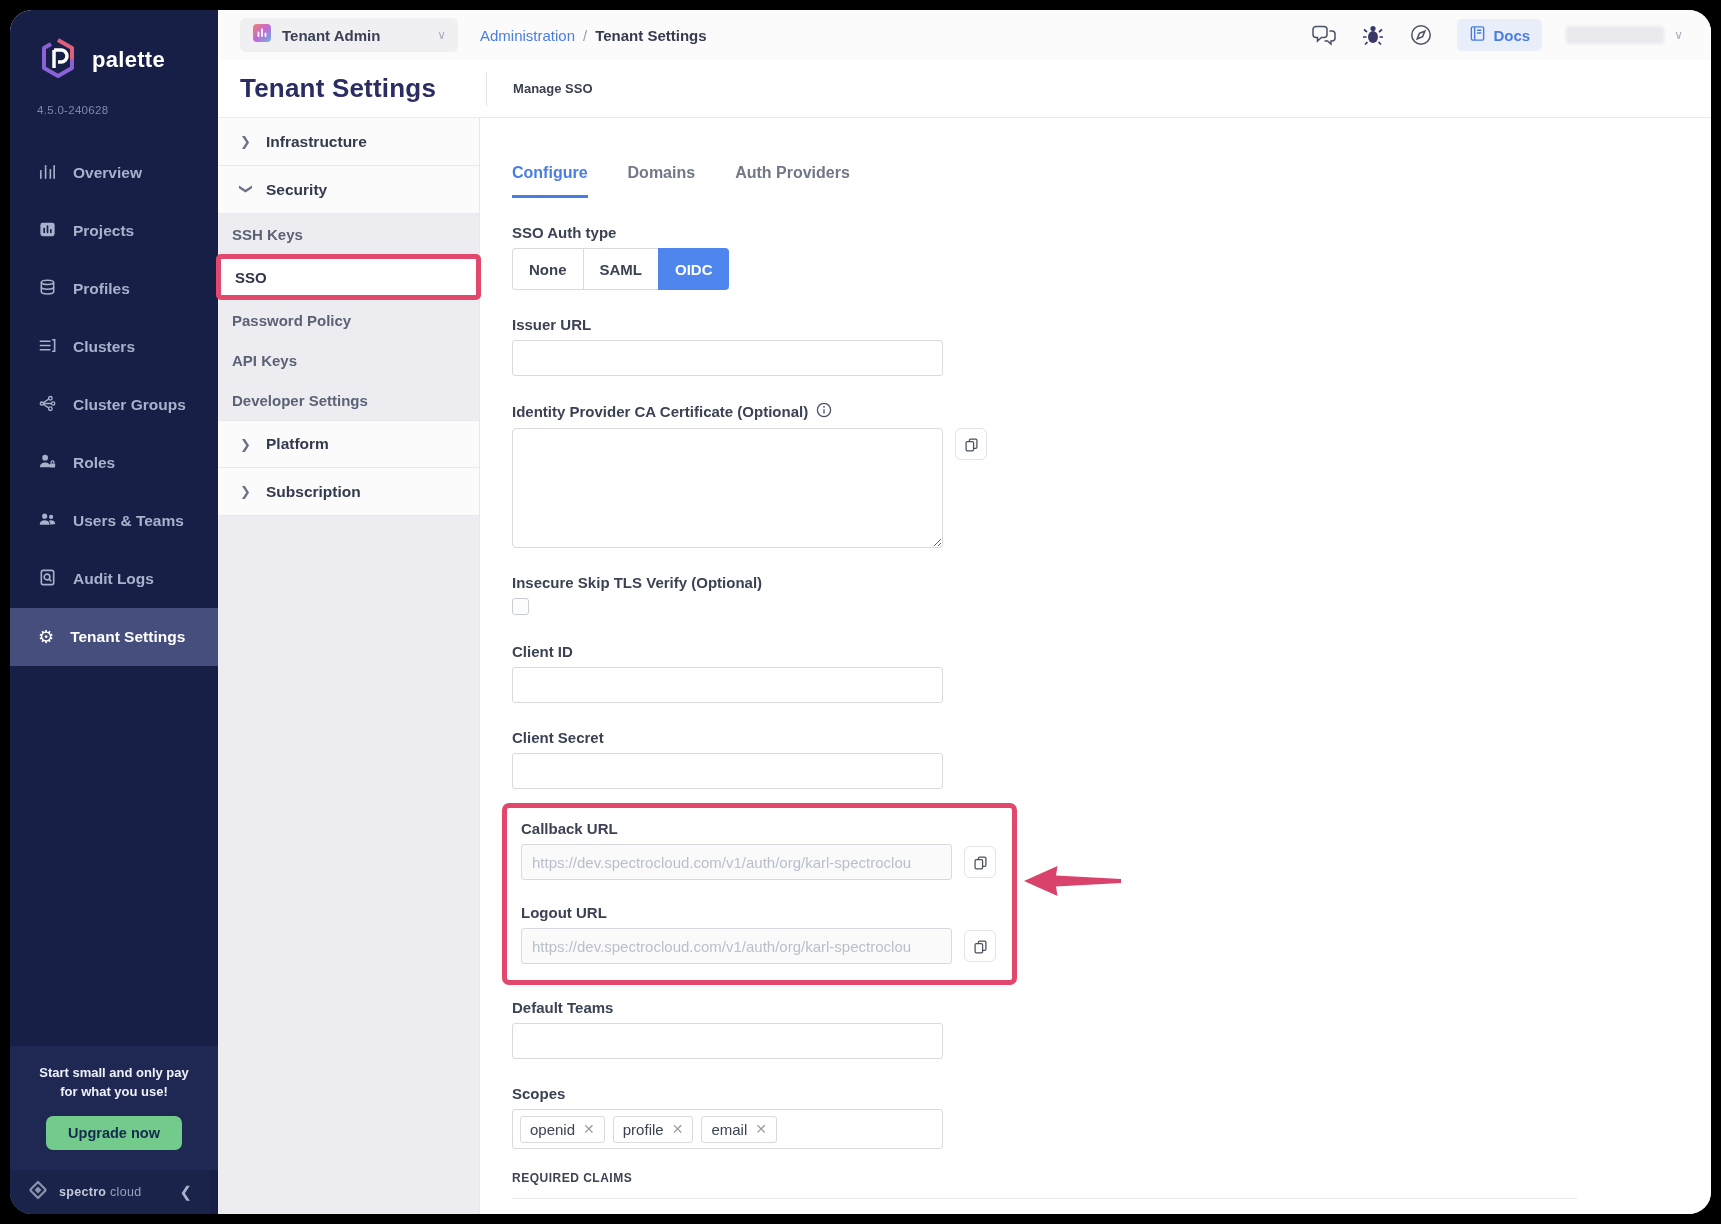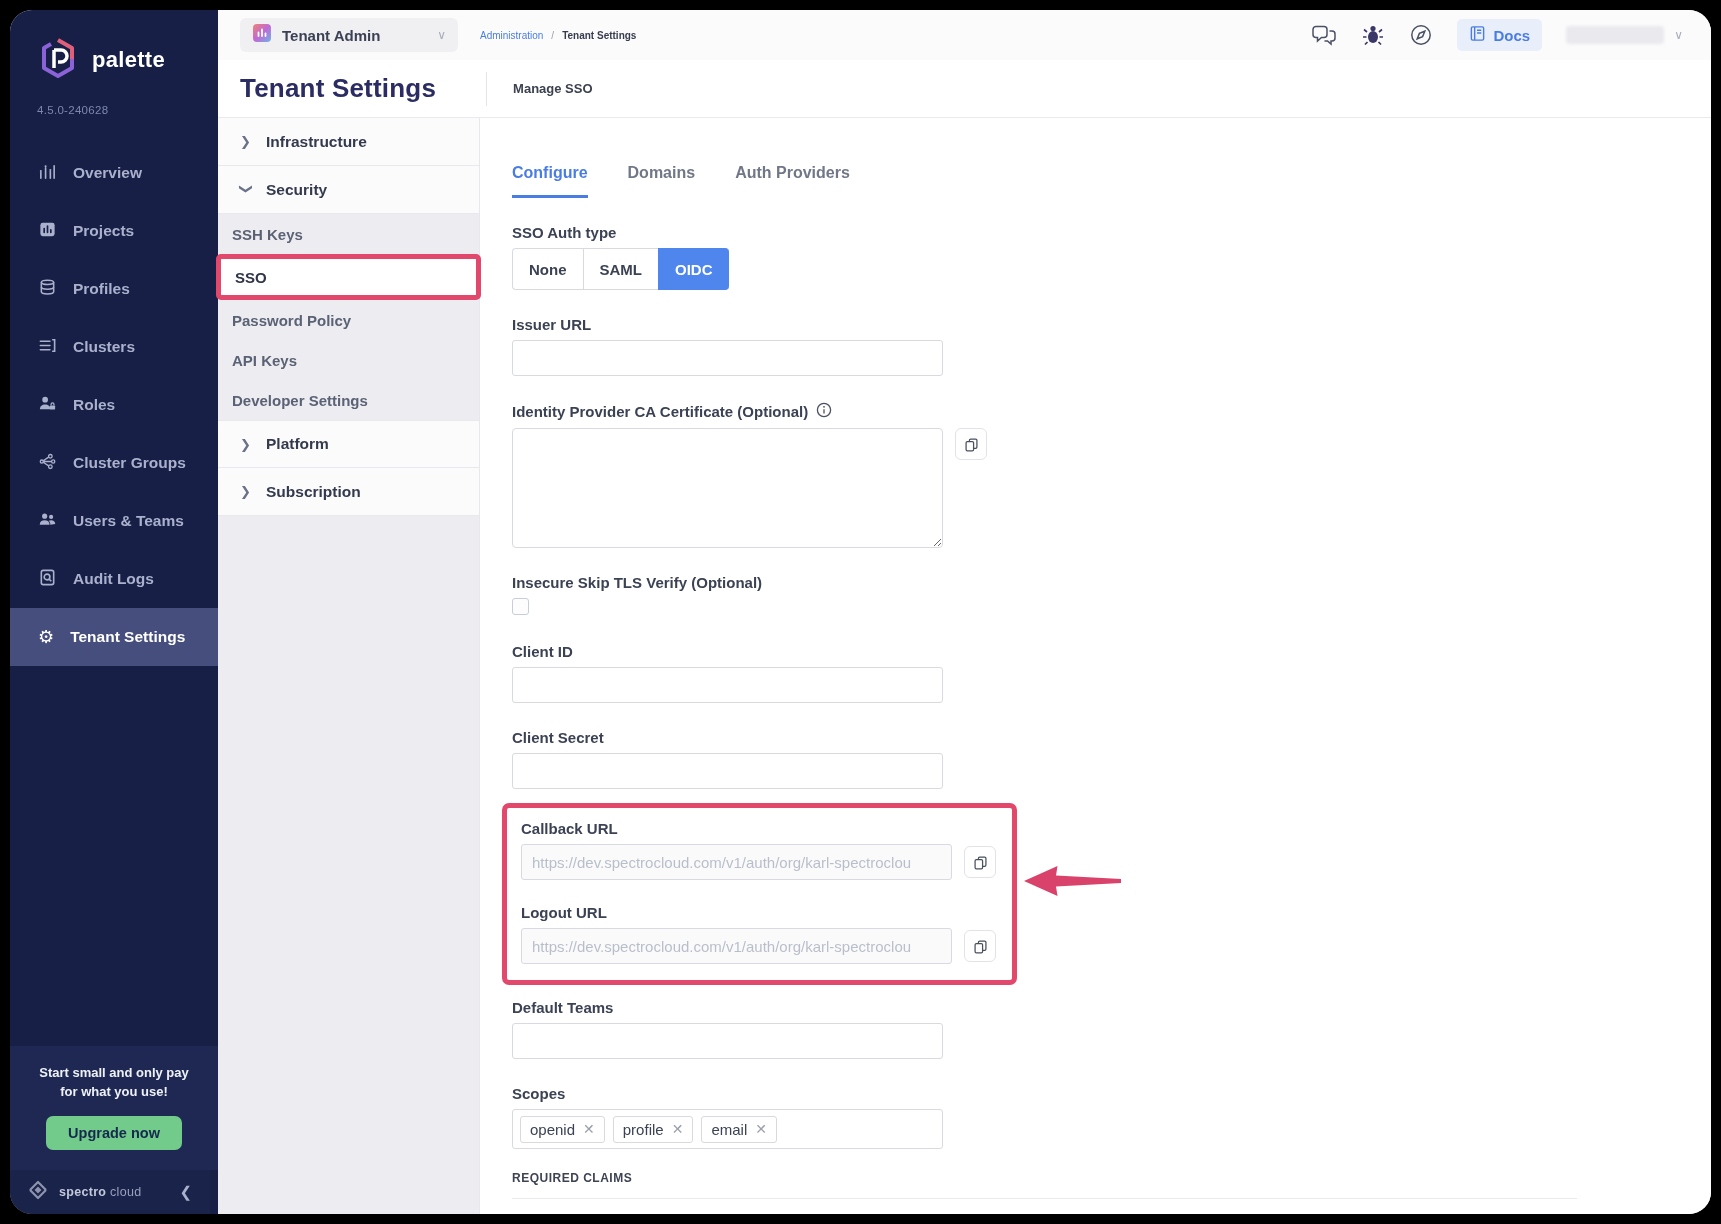--- a/index.html
+++ b/index.html
@@ -23,21 +23,21 @@
   .side-footer-text b { color:#c3c8da; font-weight:700; }
   .collapse { margin-left:auto; color:#aab1cc; font-size:15px; cursor:pointer; }
 
   
   .right-col { flex:1; display:flex; flex-direction:column; min-width:0; }
 
   .topbar { height:50px; background:#fbfbfc; display:flex; align-items:center; padding:0 28px 0 22px; flex:0 0 auto; }
   .proj-pill { width:218px; height:34px; background:#f0f0f3; border-radius:6px; display:flex; align-items:center; gap:10px; padding:0 12px; cursor:pointer; }
   .proj-pill .txt { font-size:15px; font-weight:600; color:#3b4054; }
   .chev { color:#a7adbb; font-size:12px; margin-left:auto; }
-  .breadcrumb { margin-left:22px; font-size:10px; display:flex; gap:8px; align-items:center; }
+  .breadcrumb { margin-left:22px; font-size:15px; display:flex; gap:8px; align-items:center; }
   .bc-link { color:#4a7de2; cursor:pointer; }
   .bc-sep { color:#9aa0ab; }
   .bc-cur { color:#363b4e; font-weight:700; }
   .top-actions { margin-left:auto; display:flex; align-items:center; gap:24px; }
   .icon-btn { cursor:pointer; display:flex; align-items:center; }
   .docs-chip { display:flex; align-items:center; gap:8px; background:#e9eefb; border-radius:5px; padding:6px 12px; color:#4a7de2; font-size:15px; font-weight:600; cursor:pointer; }
   .user-blur { width:98px; height:18px; background:#e9e9ee; border-radius:4px; filter:blur(1.5px); }
 
   .page-header { height:58px; background:#fff; border-bottom:1px solid #e9e9ef; display:flex; align-items:center; padding-left:22px; flex:0 0 auto; }
   .page-title { font-size:26px; font-weight:700; color:#2b2c63; letter-spacing:.2px; }
@@ -138,37 +138,37 @@
       <div class="nav-item">
         <span><svg width="19" height="19" viewBox="0 0 20 20" fill="none" stroke="#aab1cc" stroke-width="1.7" stroke-linecap="round">
               <path d="M2.5 5.5 h10"></path>
               <path d="M2.5 10 h10"></path>
               <path d="M2.5 14.5 h10"></path>
               <path d="M15.5 4 h2 v12 h-2"></path>
             </svg></span>
         <span>Clusters</span>
       </div>
       <div class="nav-item">
-        <span><svg width="19" height="19" viewBox="0 0 20 20">
-              <circle cx="7.5" cy="6" r="3" fill="#aab1cc"></circle>
-              <path d="M2 16 c0-3.4 2.4-5 5.5-5 s5.5 1.6 5.5 5 z" fill="#aab1cc"></path>
-              <rect x="12.5" y="12" width="5.5" height="4.4" rx="1" fill="#aab1cc"></rect>
-              <path d="M13.8 12 v-1.2 a1.5 1.5 0 0 1 3 0 V12" fill="none" stroke="#aab1cc" stroke-width="1.3"></path>
-            </svg></span>
-        <span>Roles</span>
-      </div>
-      <div class="nav-item">
         <span><svg width="19" height="19" viewBox="0 0 20 20" fill="none" stroke="#aab1cc" stroke-width="1.4">
               <circle cx="4" cy="10" r="1.6"></circle>
               <circle cx="13" cy="4.5" r="1.9"></circle>
               <circle cx="13" cy="15.5" r="1.9"></circle>
               <circle cx="16" cy="10" r="1.7"></circle>
               <path d="M5.5 9.2 L11.2 5.4 M5.5 10.8 L11.2 14.6 M5.6 10 L14.2 10"></path>
             </svg></span>
         <span>Cluster Groups</span>
+      </div>
+      <div class="nav-item">
+        <span><svg width="19" height="19" viewBox="0 0 20 20">
+              <circle cx="7.5" cy="6" r="3" fill="#aab1cc"></circle>
+              <path d="M2 16 c0-3.4 2.4-5 5.5-5 s5.5 1.6 5.5 5 z" fill="#aab1cc"></path>
+              <rect x="12.5" y="12" width="5.5" height="4.4" rx="1" fill="#aab1cc"></rect>
+              <path d="M13.8 12 v-1.2 a1.5 1.5 0 0 1 3 0 V12" fill="none" stroke="#aab1cc" stroke-width="1.3"></path>
+            </svg></span>
+        <span>Roles</span>
       </div>
       <div class="nav-item">
         <span><svg width="19" height="19" viewBox="0 0 20 20" fill="#aab1cc">
               <circle cx="7" cy="6.5" r="2.7"></circle>
               <circle cx="13.8" cy="7.3" r="2.2"></circle>
               <path d="M1.8 15.5 c0-3 2.2-4.6 5.2-4.6 s5.2 1.6 5.2 4.6 z"></path>
               <path d="M13 15.5 c0-1.8-.6-3.2-1.7-4.2 .7-.4 1.6-.6 2.5-.6 2.5 0 4.4 1.4 4.4 4.1 z"></path>
             </svg></span>
         <span>Users &amp; Teams</span>
       </div>

